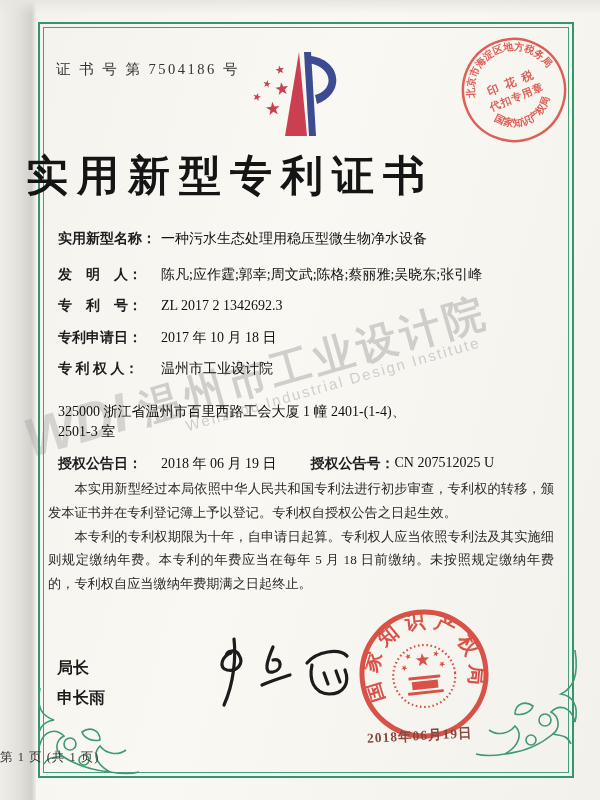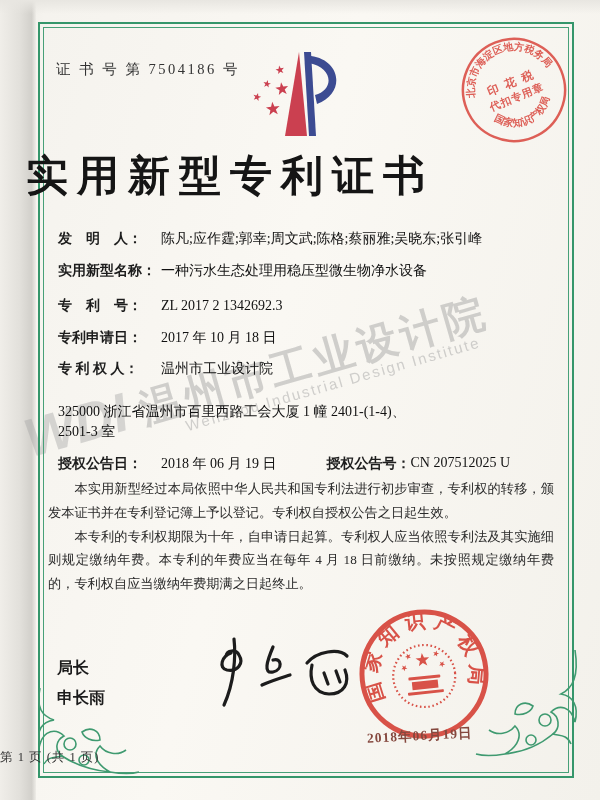--- a/index.html
+++ b/index.html
@@ -101,56 +101,56 @@
       <text x="62" y="73" font-size="10.5" font-weight="700" text-anchor="middle" letter-spacing="1">代扣专用章</text>
       <text font-size="10" font-weight="700" text-anchor="middle">
         <textPath href="#taxArcBot" startOffset="50%">国家知识产权局</textPath>
       </text>
     </g>
   </svg>
 
   <div class="title">实用新型专利证书</div>
 
   <div class="fields">
-    <div class="field-row">
-      <span class="field-label">发　明　人：</span>
-      <span class="field-value">陈凡;应作霆;郭幸;周文武;陈格;蔡丽雅;吴晓东;张引峰</span>
-    </div>
     <div class="field-row gap-lg">
       <span class="field-label">实用新型名称：</span>
       <span class="field-value">一种污水生态处理用稳压型微生物净水设备</span>
+    </div>
+    <div class="field-row">
+      <span class="field-label">发　明　人：</span>
+      <span class="field-value">陈凡;应作霆;郭幸;周文武;陈格;蔡丽雅;吴晓东;张引峰</span>
     </div>
     <div class="field-row">
       <span class="field-label">专　利　号：</span>
       <span class="field-value">ZL 2017 2 1342692.3</span>
     </div>
     <div class="field-row">
       <span class="field-label">专利申请日：</span>
       <span class="field-value">2017 年 10 月 18 日</span>
     </div>
     <div class="field-row">
       <span class="field-label">专 利 权 人：</span>
       <span class="field-value">温州市工业设计院</span>
     </div>
     <div class="field-row">
       <span class="field-value addr">325000 浙江省温州市百里西路工会大厦 1 幢 2401-(1-4)、2501-3 室</span>
     </div>
     <div class="grant-row">
       <span class="field-label">授权公告日：</span>
       <span class="field-value" style="flex:none;text-align:right;">2018 年 06 月 19 日</span>
       <span class="grant-col2">
-        <span class="field-label" style="min-width:0;margin-left:16px;">授权公告号：</span>
+        <span class="field-label" style="min-width:0;">授权公告号：</span>
         <span class="field-value" style="flex:none;">CN 207512025 U</span>
       </span>
     </div>
   </div>
 
   <div class="paragraphs">
     <p>本实用新型经过本局依照中华人民共和国专利法进行初步审查，专利权的转移，颁发本证书并在专利登记簿上予以登记。专利权自授权公告之日起生效。</p>
-    <p>本专利的专利权期限为十年，自申请日起算。专利权人应当依照专利法及其实施细则规定缴纳年费。本专利的年费应当在每年 4 月 18 日前缴纳。未按照规定缴纳年费的，专利权自应当缴纳年费期满之日起终止。</p>
+    <p>本专利的专利权期限为十年，自申请日起算。专利权人应当依照专利法及其实施细则规定缴纳年费。本专利的年费应当在每年 5 月 18 日前缴纳。未按照规定缴纳年费的，专利权自应当缴纳年费期满之日起终止。</p>
   </div>
 
   <div class="signer">
     <div>局长</div>
     <div>申长雨</div>
   </div>
 
   <svg class="signature-svg" width="160" height="85" viewBox="0 0 160 85">
     <g fill="none" stroke="#1c1c1c" stroke-width="3.2" stroke-linecap="round">
       <path d="M38,20 C29,23 25,35 34,37 C45,39 51,30 46,22 C43,16 34,17 33,23"></path>

